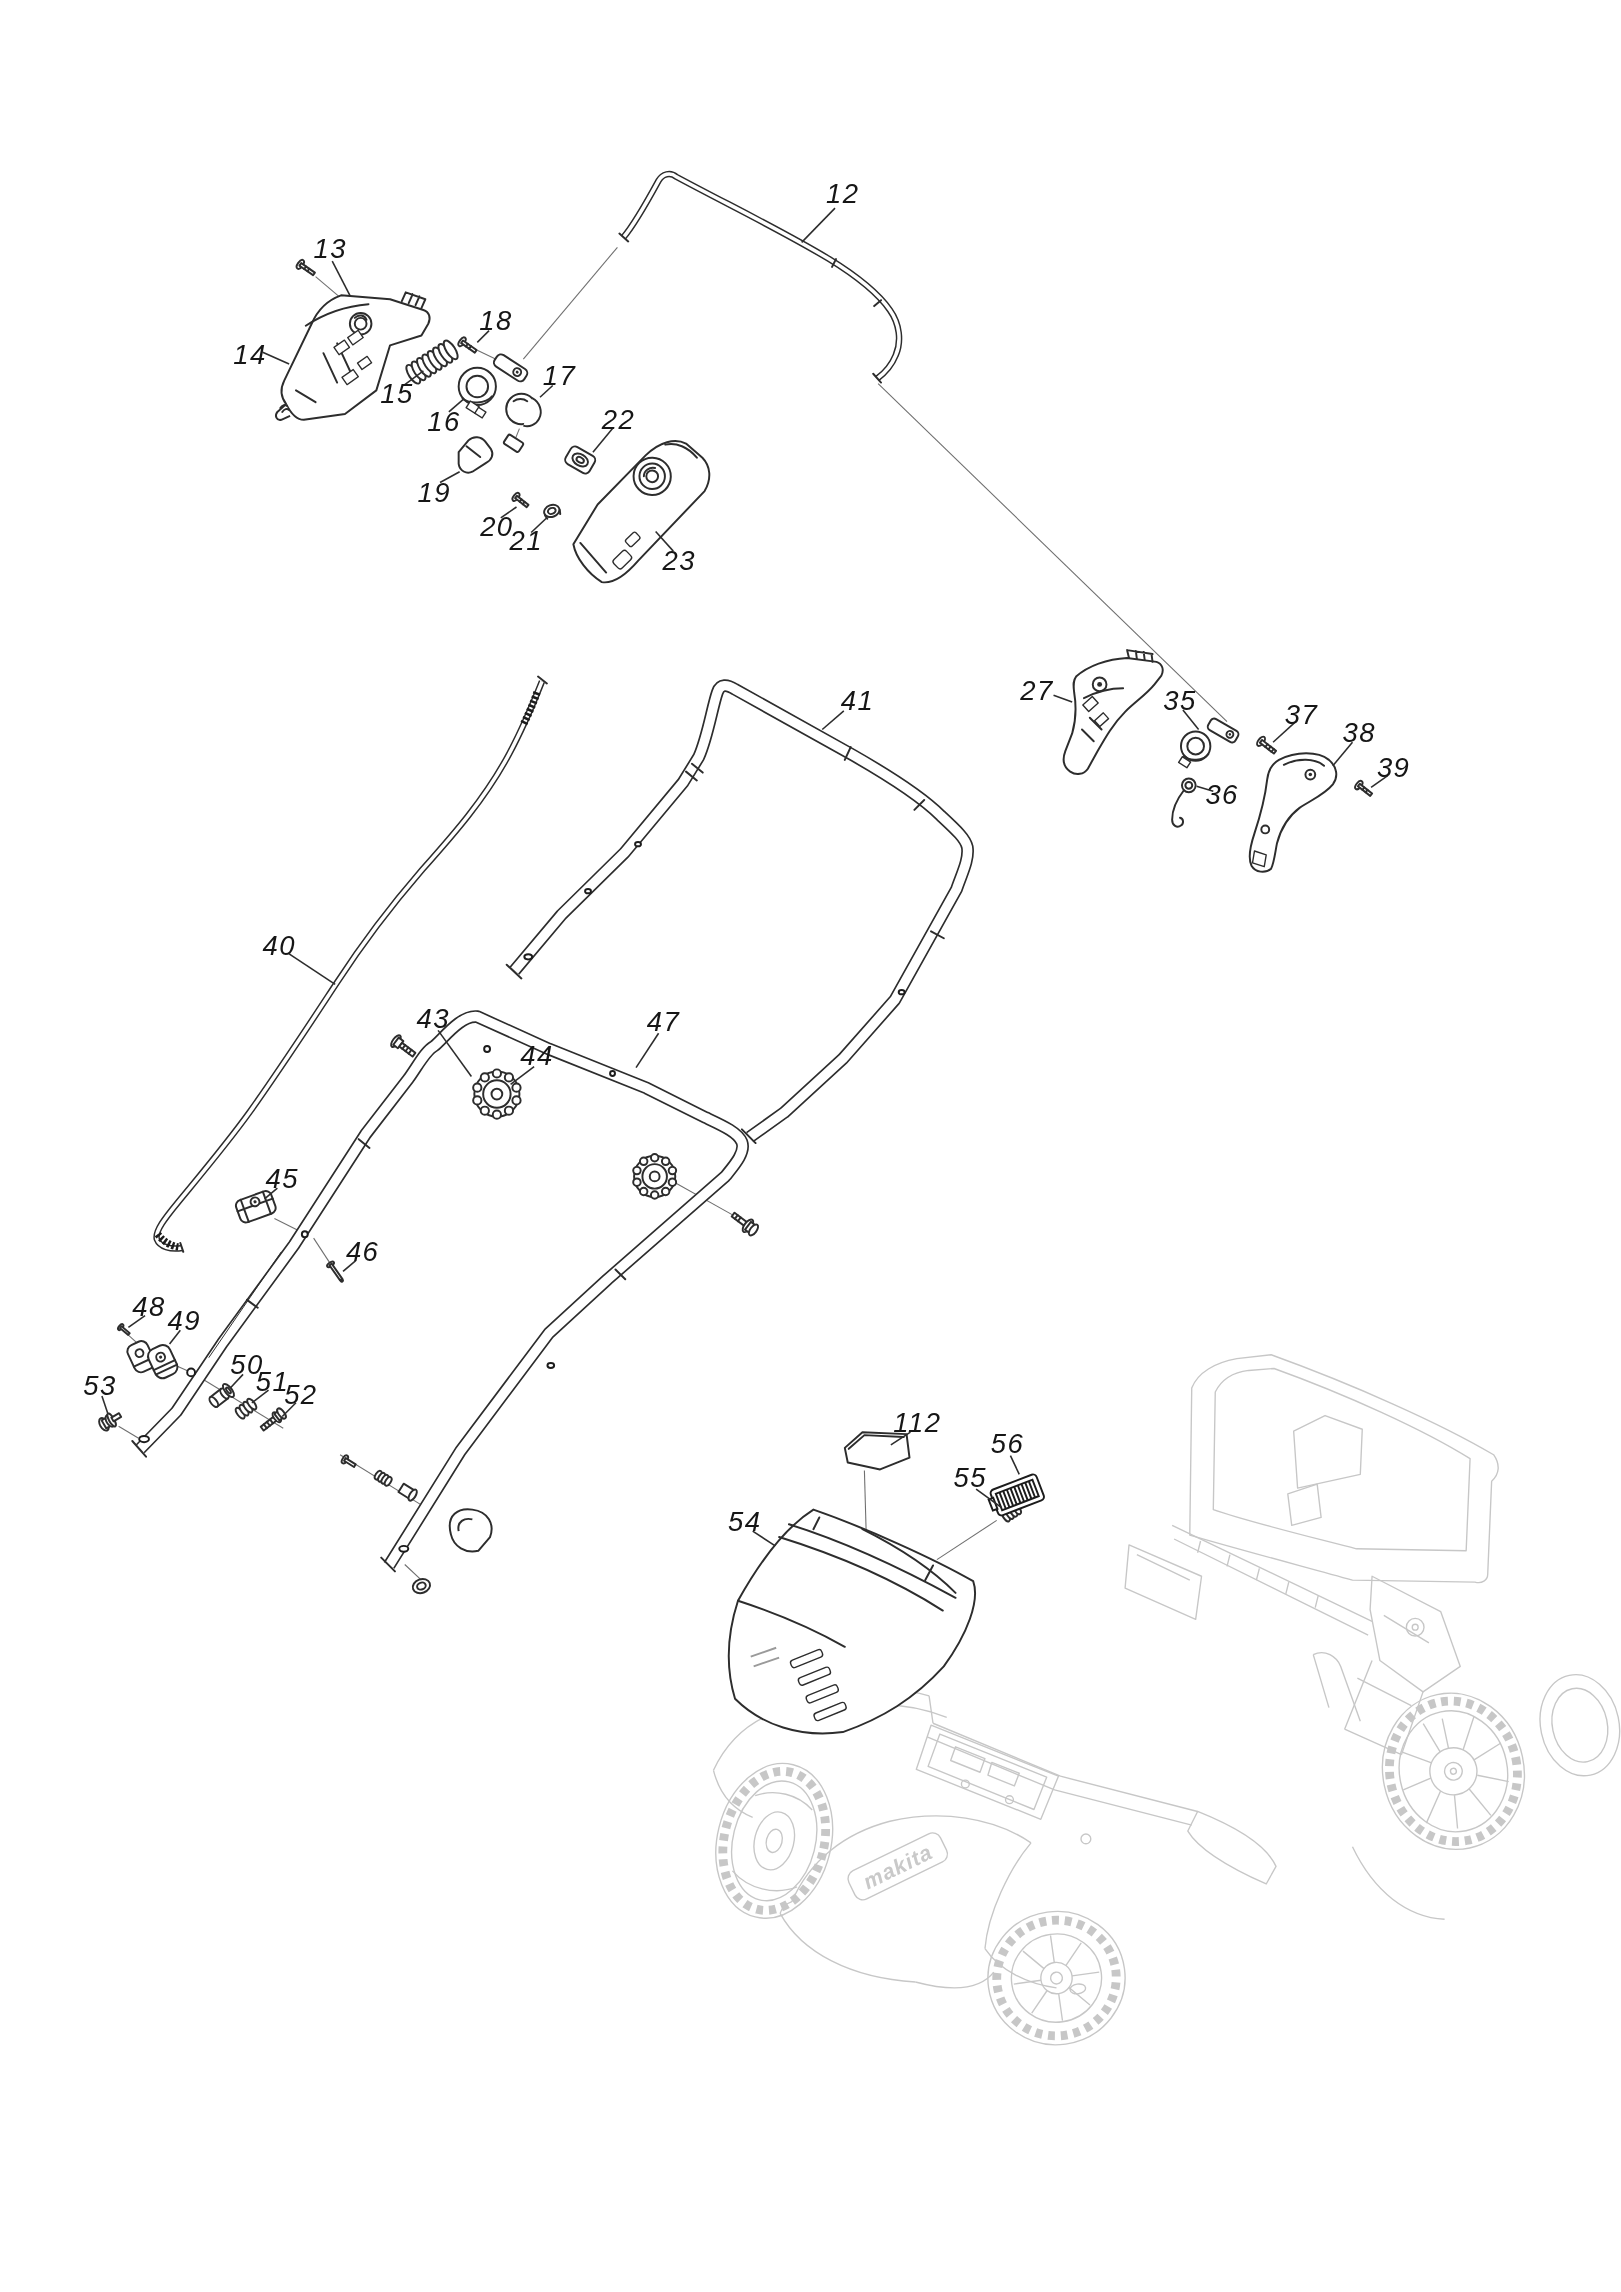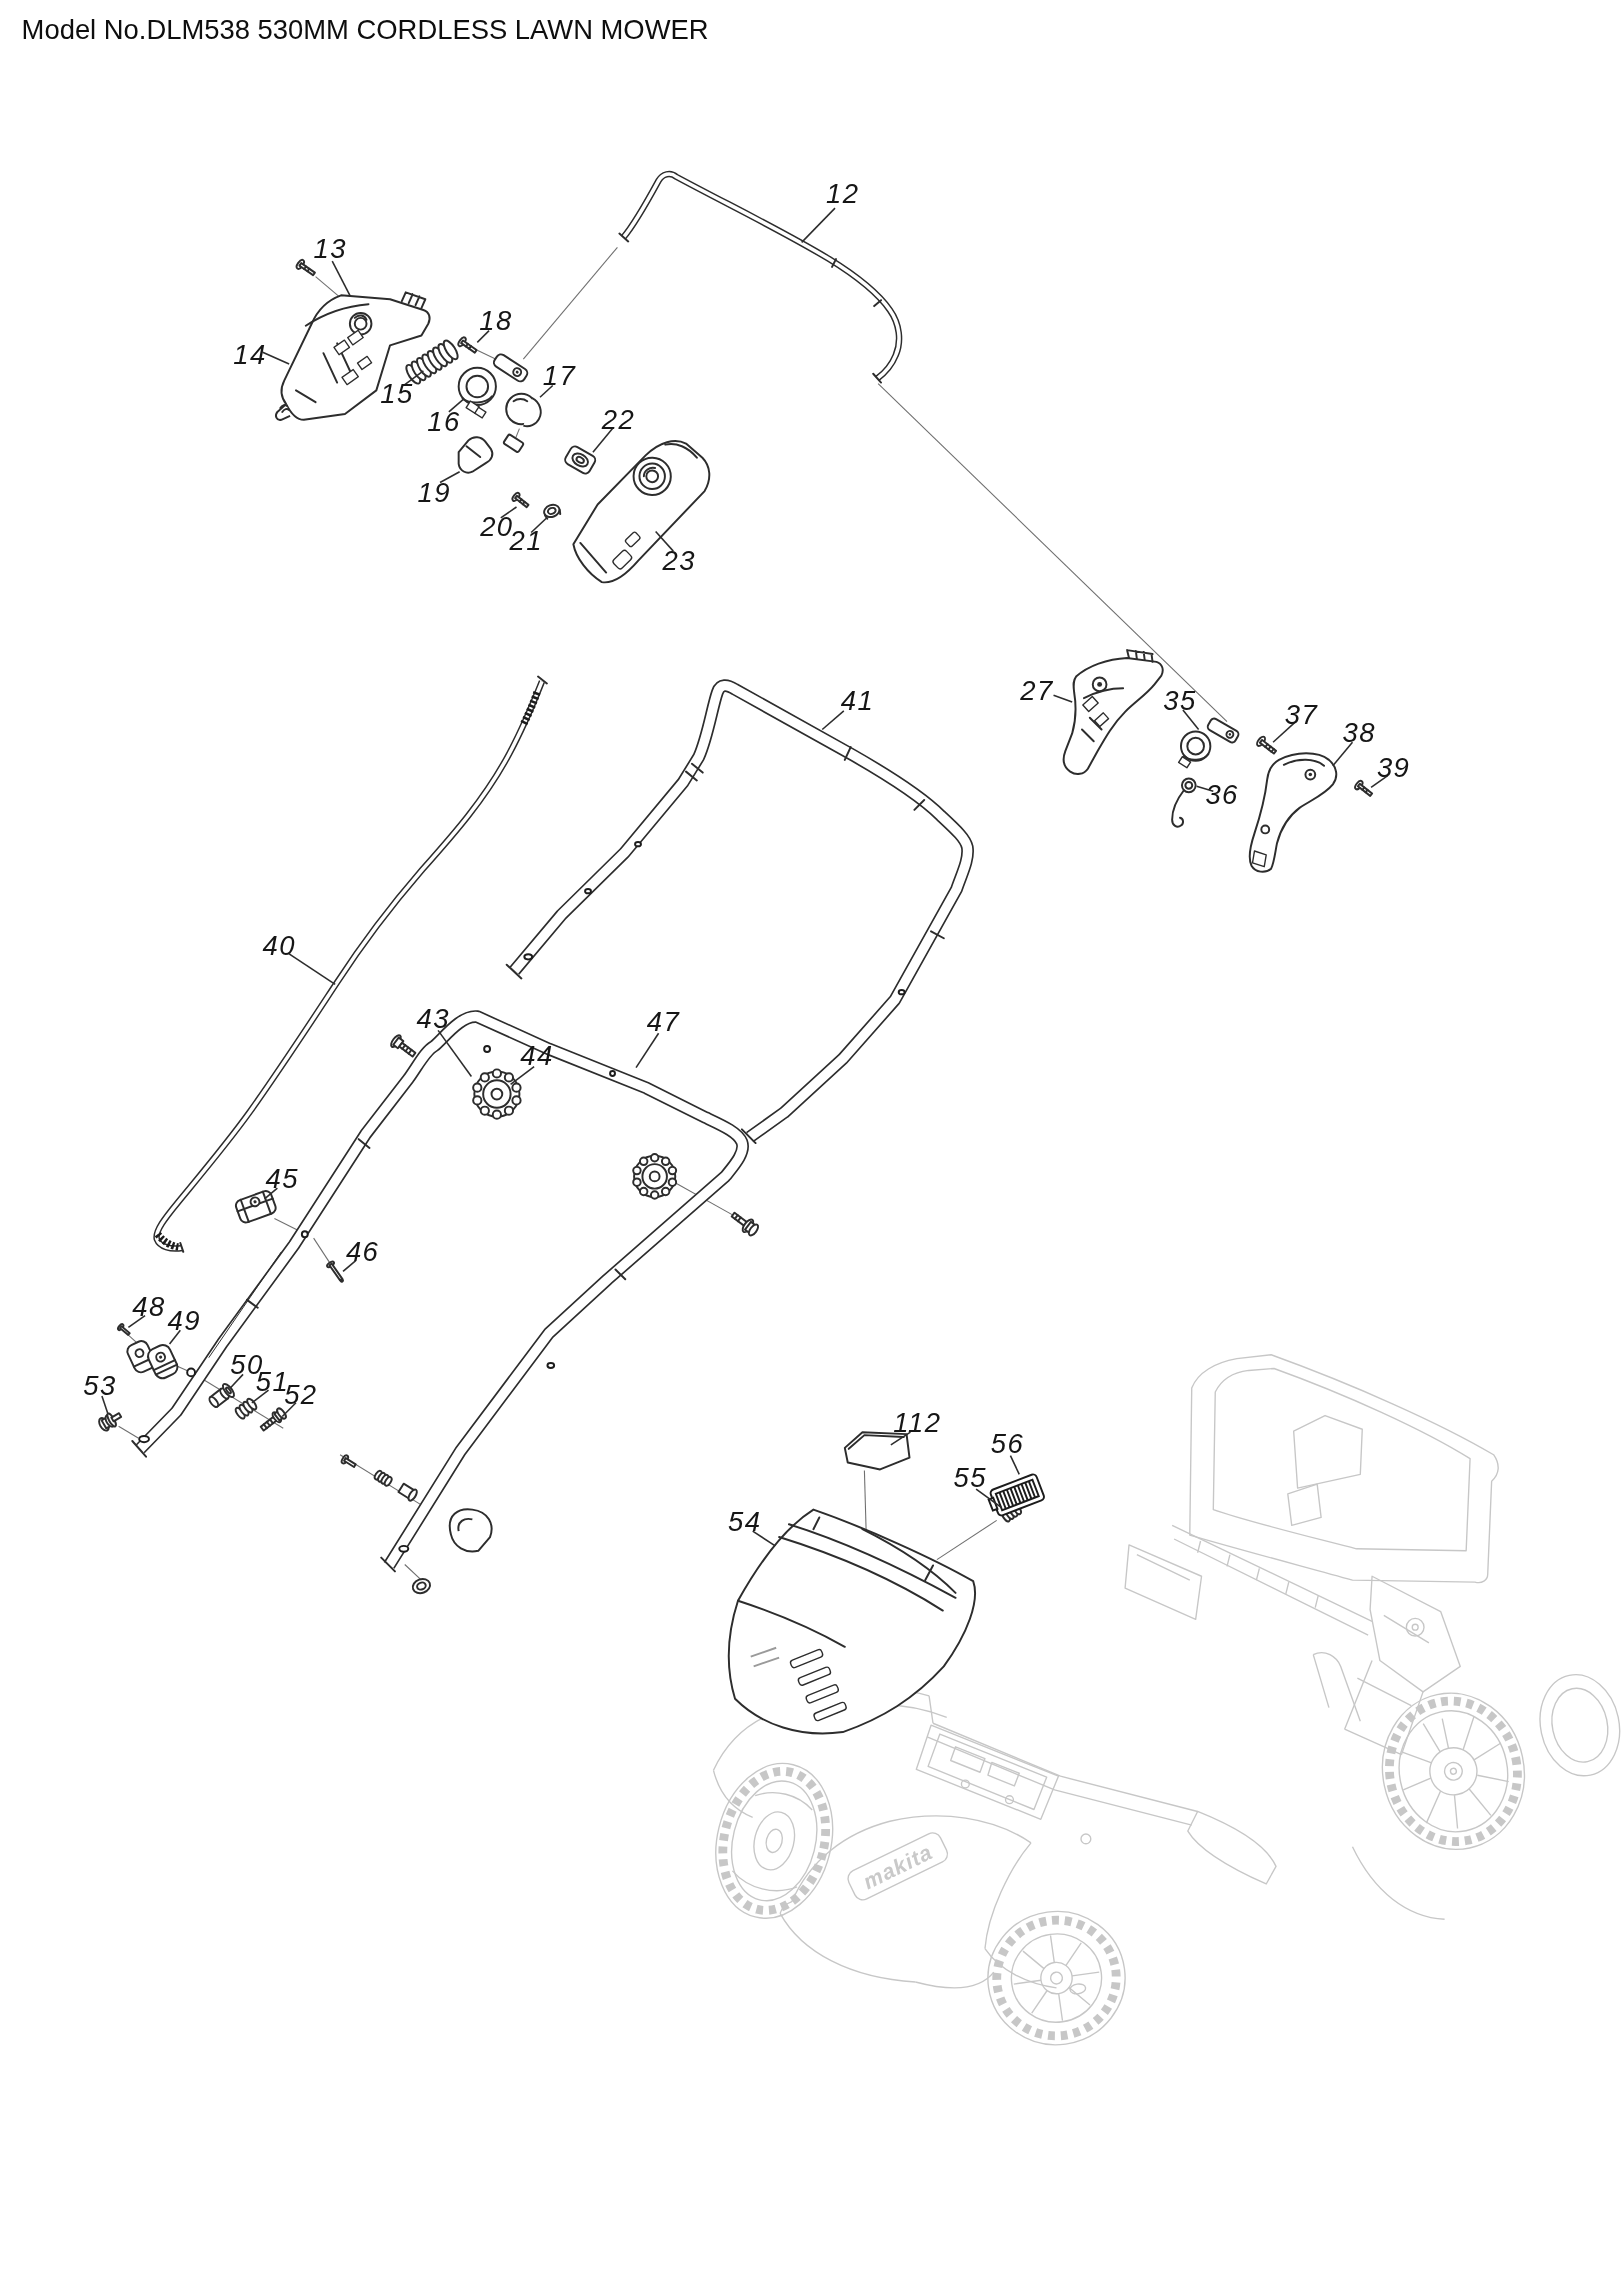--- a/index.html
+++ b/index.html
@@ -23,21 +23,20 @@
   .dk{stroke:#1c1c1c;stroke-width:2;fill:#ffffff;}
   .g{stroke:#c7c7c7;stroke-width:1.4;fill:none;stroke-linejoin:round;}
   .gd{stroke:#c7c7c7;stroke-width:9;fill:none;stroke-dasharray:7 6;}
   .glogo{font-family:"Liberation Sans",sans-serif;font-style:italic;font-weight:bold;
          font-size:22px;fill:#c9c9c9;letter-spacing:1px;}
 </style>
 </head>
 <body>
 
 <div id="page">
-  <div id="title">Model No.DLM538 530MM CORDLESS LAWN MOWER</div>
 
   <svg width="1621" height="2293" viewBox="0 0 1654 2339">
 
     <g>
 
       <path class="g" d="M1216 1416 C1222 1400 1240 1390 1262 1386 L1297 1382 C1380 1412 1470 1452 1524 1484 C1531 1494 1530 1504 1522 1511 L1518 1606 C1518 1612 1512 1616 1505 1614 L1380 1612 C1322 1596 1262 1580 1214 1566 Z"></path>
       <path class="g" d="M1240 1420 C1246 1408 1258 1400 1274 1398 L1300 1396 C1372 1422 1452 1458 1500 1488 L1496 1582 L1384 1580 C1330 1566 1272 1552 1238 1540 Z"></path>
       <path class="g" d="M1320 1460 L1352 1444 L1390 1458 L1388 1504 L1324 1518 Z"></path>
       <path class="g" d="M1314 1524 L1344 1514 L1348 1548 L1318 1556 Z"></path>
 

